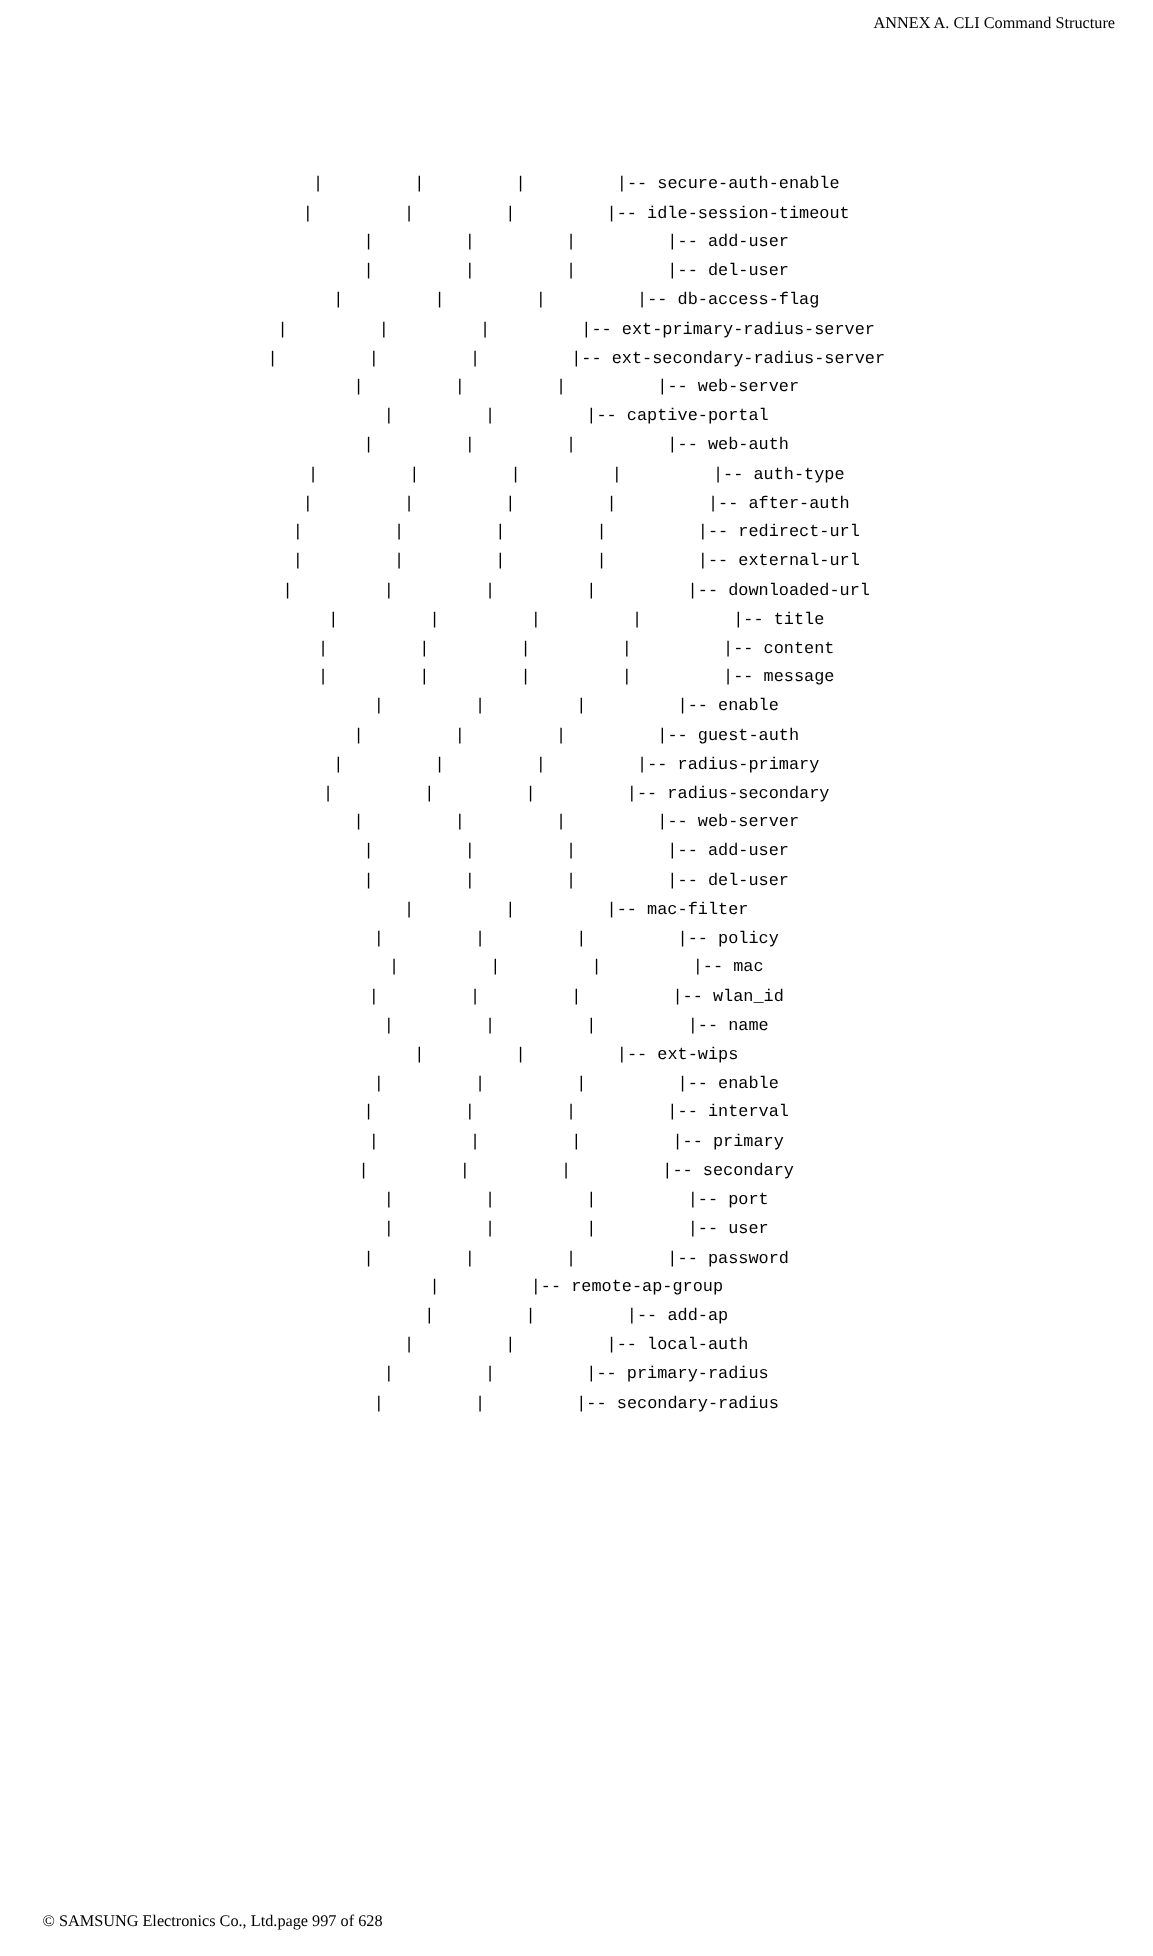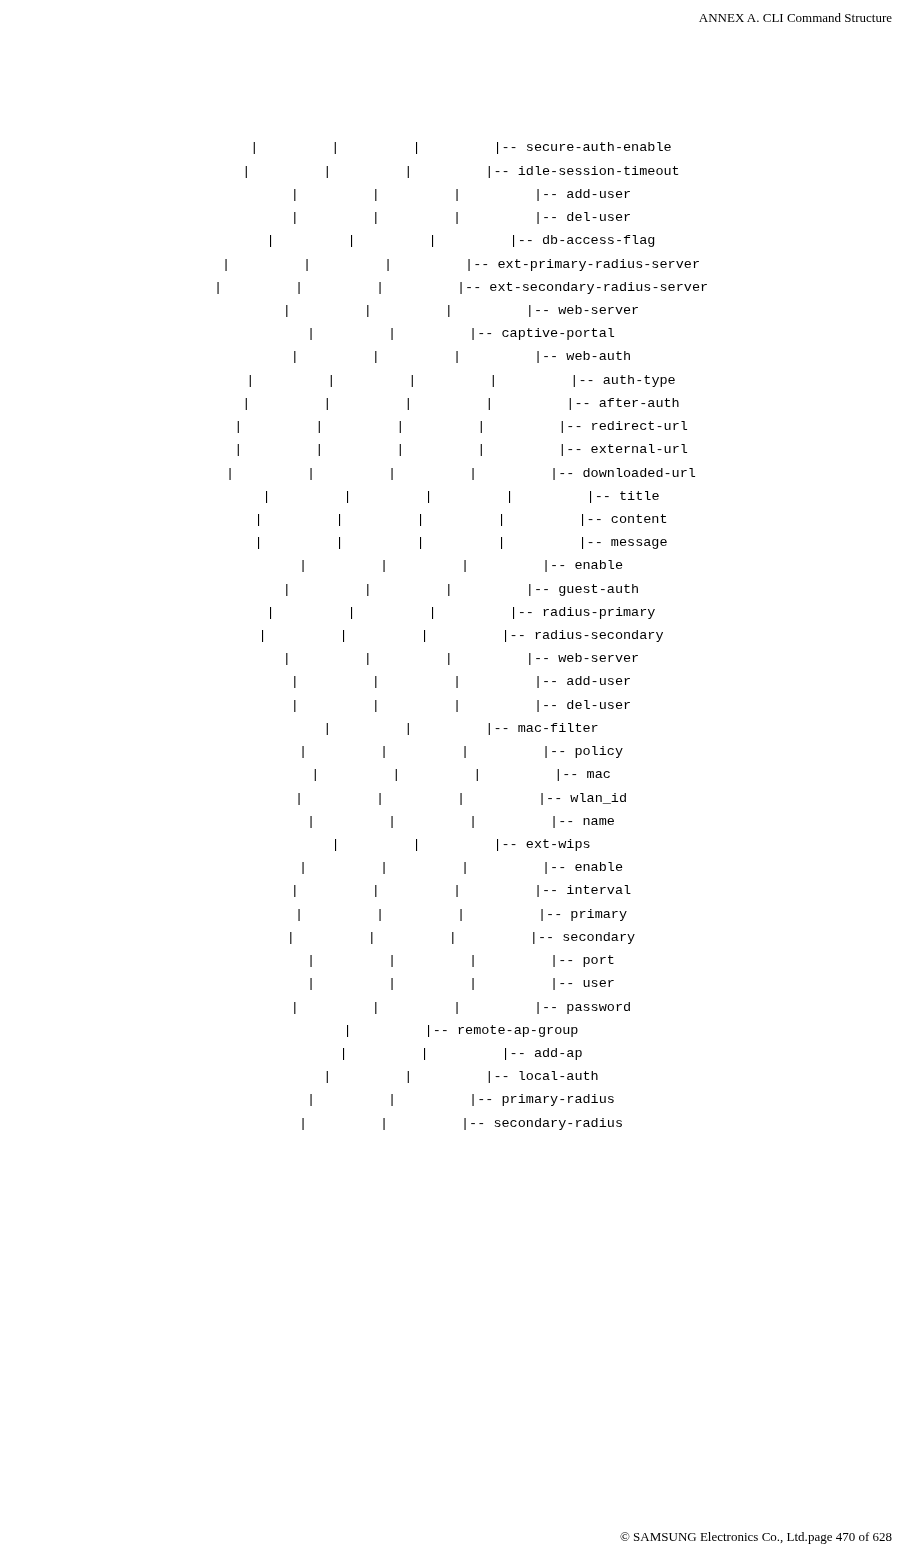--- a/index.html
+++ b/index.html
@@ -19,24 +19,24 @@
     .page-header {
       position: absolute;
       top: 10px;
       right: 30px;
       font-size: 13px;
       font-weight: normal;
     }
     .page-footer {
       position: absolute;
       bottom: 20px;
-      left: 16px;
+      left: 4px;
       right: 0;
       display: flex;
-      justify-content: flex-end;
+      justify-content: flex-start;
       padding: 0 30px;
       font-size: 13px;
     }
     .content {
       padding: 60px 50px 60px 50px;
       margin-top: 30px;
       text-align: center;
     }
     .cli-tree {
       font-family: "Courier New", Courier, monospace;
@@ -55,14 +55,14 @@
   <span>ANNEX A. CLI Command Structure</span>
 </div>
 
 <div class="content">
   <div class="cli-tree">
   <span class="cli-line">|         |         |         |-- secure-auth-enable</span><span class="cli-line">|         |         |         |-- idle-session-timeout</span><span class="cli-line">|         |         |         |-- add-user</span><span class="cli-line">|         |         |         |-- del-user</span><span class="cli-line">|         |         |         |-- db-access-flag</span><span class="cli-line">|         |         |         |-- ext-primary-radius-server</span><span class="cli-line">|         |         |         |-- ext-secondary-radius-server</span><span class="cli-line">|         |         |         |-- web-server</span><span class="cli-line">|         |         |-- captive-portal</span><span class="cli-line">|         |         |         |-- web-auth</span><span class="cli-line">|         |         |         |         |-- auth-type</span><span class="cli-line">|         |         |         |         |-- after-auth</span><span class="cli-line">|         |         |         |         |-- redirect-url</span><span class="cli-line">|         |         |         |         |-- external-url</span><span class="cli-line">|         |         |         |         |-- downloaded-url</span><span class="cli-line">|         |         |         |         |-- title</span><span class="cli-line">|         |         |         |         |-- content</span><span class="cli-line">|         |         |         |         |-- message</span><span class="cli-line">|         |         |         |-- enable</span><span class="cli-line">|         |         |         |-- guest-auth</span><span class="cli-line">|         |         |         |-- radius-primary</span><span class="cli-line">|         |         |         |-- radius-secondary</span><span class="cli-line">|         |         |         |-- web-server</span><span class="cli-line">|         |         |         |-- add-user</span><span class="cli-line">|         |         |         |-- del-user</span><span class="cli-line">|         |         |-- mac-filter</span><span class="cli-line">|         |         |         |-- policy</span><span class="cli-line">|         |         |         |-- mac</span><span class="cli-line">|         |         |         |-- wlan_id</span><span class="cli-line">|         |         |         |-- name</span><span class="cli-line">|         |         |-- ext-wips</span><span class="cli-line">|         |         |         |-- enable</span><span class="cli-line">|         |         |         |-- interval</span><span class="cli-line">|         |         |         |-- primary</span><span class="cli-line">|         |         |         |-- secondary</span><span class="cli-line">|         |         |         |-- port</span><span class="cli-line">|         |         |         |-- user</span><span class="cli-line">|         |         |         |-- password</span><span class="cli-line">|         |-- remote-ap-group</span><span class="cli-line">|         |         |-- add-ap</span><span class="cli-line">|         |         |-- local-auth</span><span class="cli-line">|         |         |-- primary-radius</span><span class="cli-line">|         |         |-- secondary-radius</span></div>
 </div>
 
 <div class="page-footer">
   <span>© SAMSUNG Electronics Co., Ltd.</span>
-  <span>page 470 of 628</span>
+  <span>page 997 of 628</span>
 </div>
 
 </body></html>

